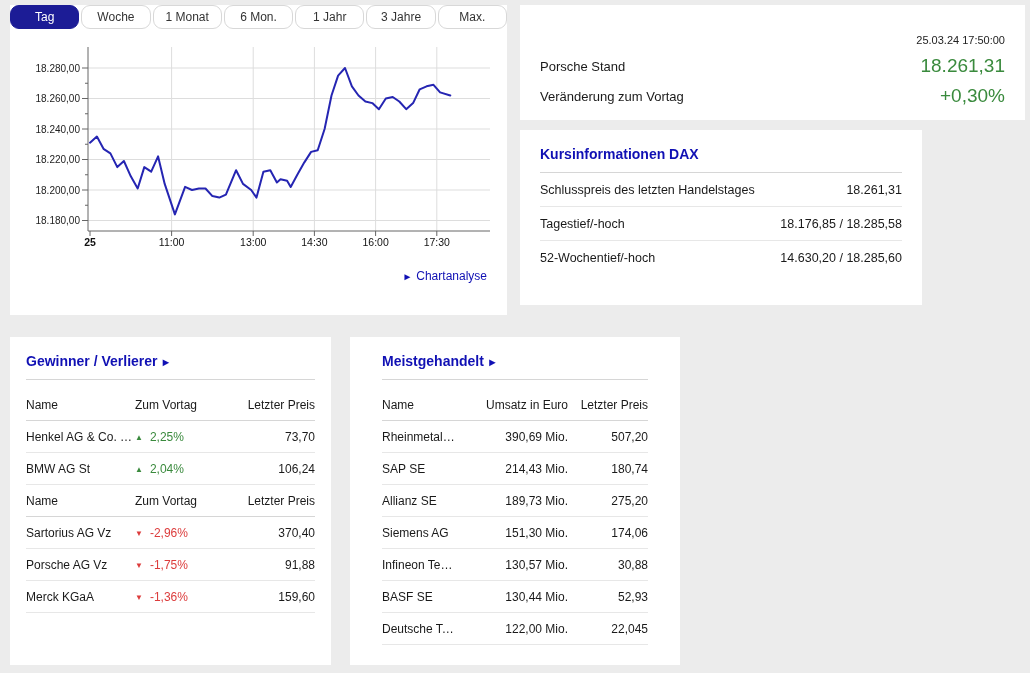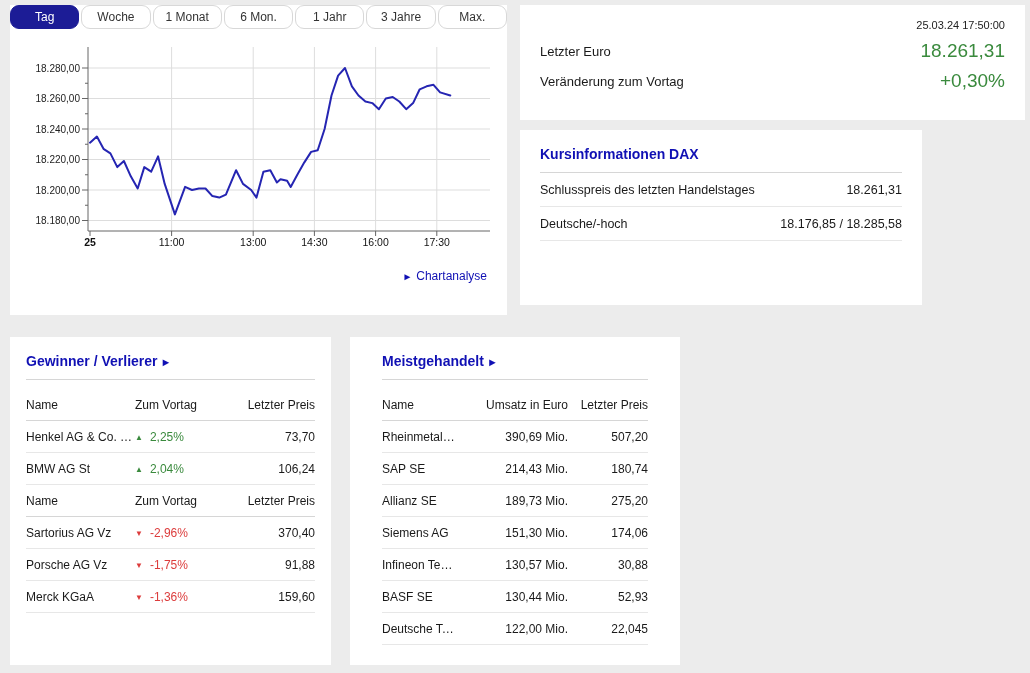--- a/index.html
+++ b/index.html
@@ -26,21 +26,21 @@
   }
   .tab.active{background:var(--tab_active_bg);border-color:var(--tab_active_bg);color:#fff}
   #chart{display:block;margin-top:5px}
   .chartanalyse{
     position:absolute;right:20px;top:264px;font-size:12px;color:var(--accent);
     text-decoration:none;cursor:pointer;
   }
   .chartanalyse .arrow{font-size:10px;margin-right:4px}
 
   
-  .quote-card{left:520px;top:5px;width:505px;height:115px;padding:14px 20px 0}
+  .quote-card{left:520px;top:5px;width:505px;height:115px;padding:29px 20px 0}
   .timestamp{text-align:right;font-size:11px;color:#222;margin-bottom:5px}
   .quote-row{display:flex;justify-content:space-between;align-items:center;height:30px}
   .qlabel{font-size:13px}
   .qvalue{font-size:19px;color:var(--green)}
 
   
   .info-card{left:520px;top:130px;width:402px;height:175px;padding:16px 20px 0}
   .card-title{margin:0;font-size:14px;font-weight:bold;color:var(--accent)}
   .title-rule{border:none;border-top:1px solid var(--header_divider);margin:10px 0 0}
   .info-row{display:flex;justify-content:space-between;align-items:center;height:34px;font-size:12.5px}
@@ -121,40 +121,44 @@
       <line x1="426.79999999999995" y1="197" x2="426.79999999999995" y2="202" stroke="#666666" stroke-width="1"></line>
       <text x="426.79999999999995" y="212" text-anchor="middle" font-size="10.5" fill="#111" font-family="Liberation Sans, sans-serif" font-weight="normal">17:30</text>
       <polyline points="80.0,108.7 86.9,102.6 93.5,114.8 100.4,119.4 107.3,133.1 113.9,127.0 120.8,142.3 127.7,154.5 134.3,133.1 141.2,137.7 148.1,122.4 154.7,149.9 164.9,180.4 175.1,152.9 182.0,156.0 188.9,154.5 195.5,154.5 202.4,162.1 209.3,163.6 215.9,160.6 226.1,136.2 233.0,149.9 241.2,156.0 246.5,163.6 253.4,137.7 260.3,136.2 266.9,148.4 270.5,145.3 277.1,146.8 280.7,152.9 287.3,140.8 294.2,128.6 301.1,117.9 307.7,116.3 314.6,95.0 321.5,61.5 328.1,41.6 335.0,34.0 341.9,52.3 348.5,61.5 355.4,67.5 362.3,69.1 368.9,75.2 375.8,64.5 382.7,63.0 389.3,67.5 396.2,75.2 403.1,69.1 409.7,55.3 416.6,52.3 423.5,50.8 430.1,58.4 440.3,61.5" fill="none" stroke="#2525B2" stroke-width="2" stroke-linejoin="round" stroke-linecap="round"></polyline>
     </svg>
   <a class="chartanalyse"><span class="arrow">►</span><span>Chartanalyse</span></a>
 </section>
 
 <section class="card quote-card">
   <div class="timestamp">25.03.24 17:50:00</div>
   <div class="quote-row">
-    <span class="qlabel">Letzter Euro</span>
+    <span class="qlabel">Porsche Stand</span>
     <span class="qvalue">18.261,31</span>
   </div>
   <div class="quote-row">
     <span class="qlabel">Veränderung zum Vortag</span>
     <span class="qvalue">+0,30%</span>
   </div>
 </section>
 
 <section class="card info-card">
   <h2 class="card-title">Kursinformationen DAX</h2>
   <hr class="title-rule">
   <div id="kursinfo-rows">
       <div class="info-row bb">
         <span class="ilabel">Schlusspreis des letzten Handelstages</span>
         <span class="ivalue">18.261,31</span>
       </div>
       <div class="info-row bb">
-        <span class="ilabel">Deutsche/-hoch</span>
+        <span class="ilabel">Tagestief/-hoch</span>
         <span class="ivalue">18.176,85 / 18.285,58</span>
+      </div>
+      <div class="info-row">
+        <span class="ilabel">52-Wochentief/-hoch</span>
+        <span class="ivalue">14.630,20 / 18.285,60</span>
       </div>
     </div>
 </section>
 
 <section class="card gl-card">
   <h2 class="card-title linklike"><span>Gewinner / Verlierer</span><span class="arrow">►</span></h2>
   <hr class="title-rule">
   <div class="ttable" id="gl-table">
       <div class="trow thead">
         <span class="c-name">Name</span>

